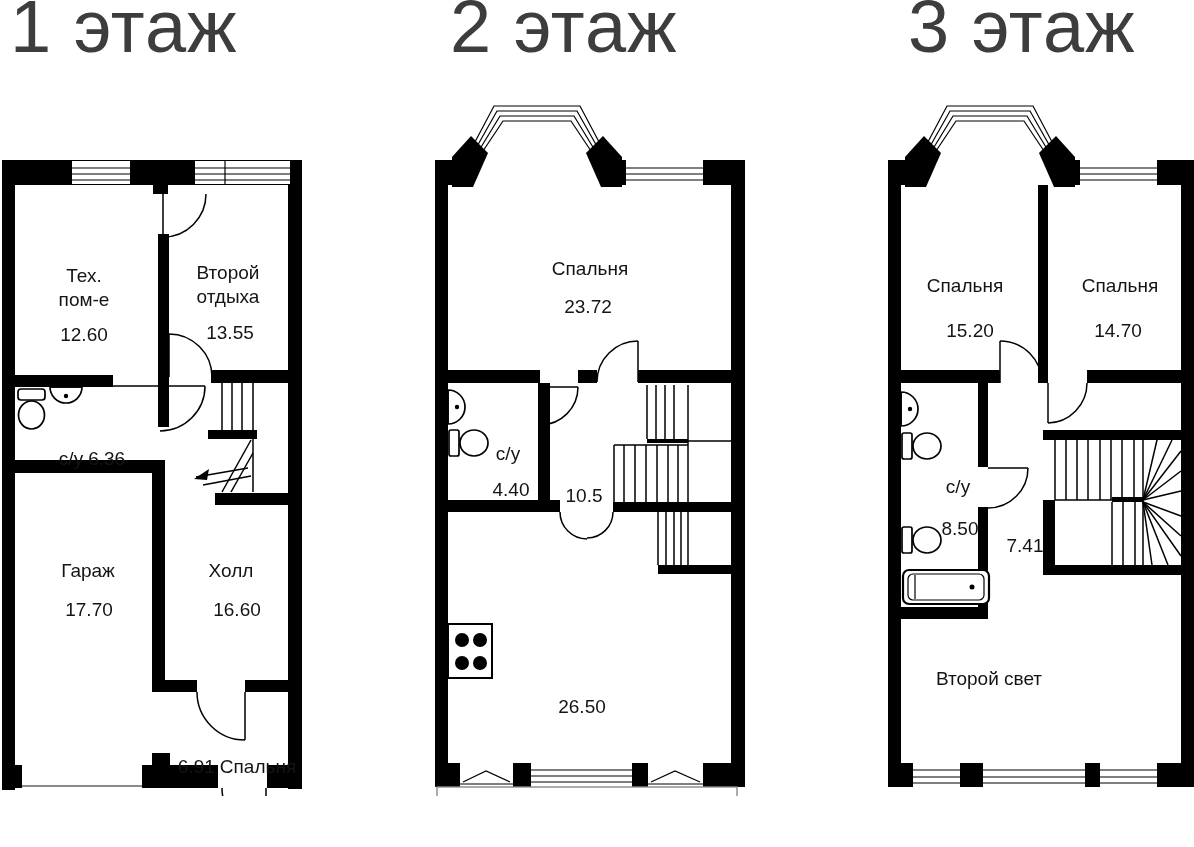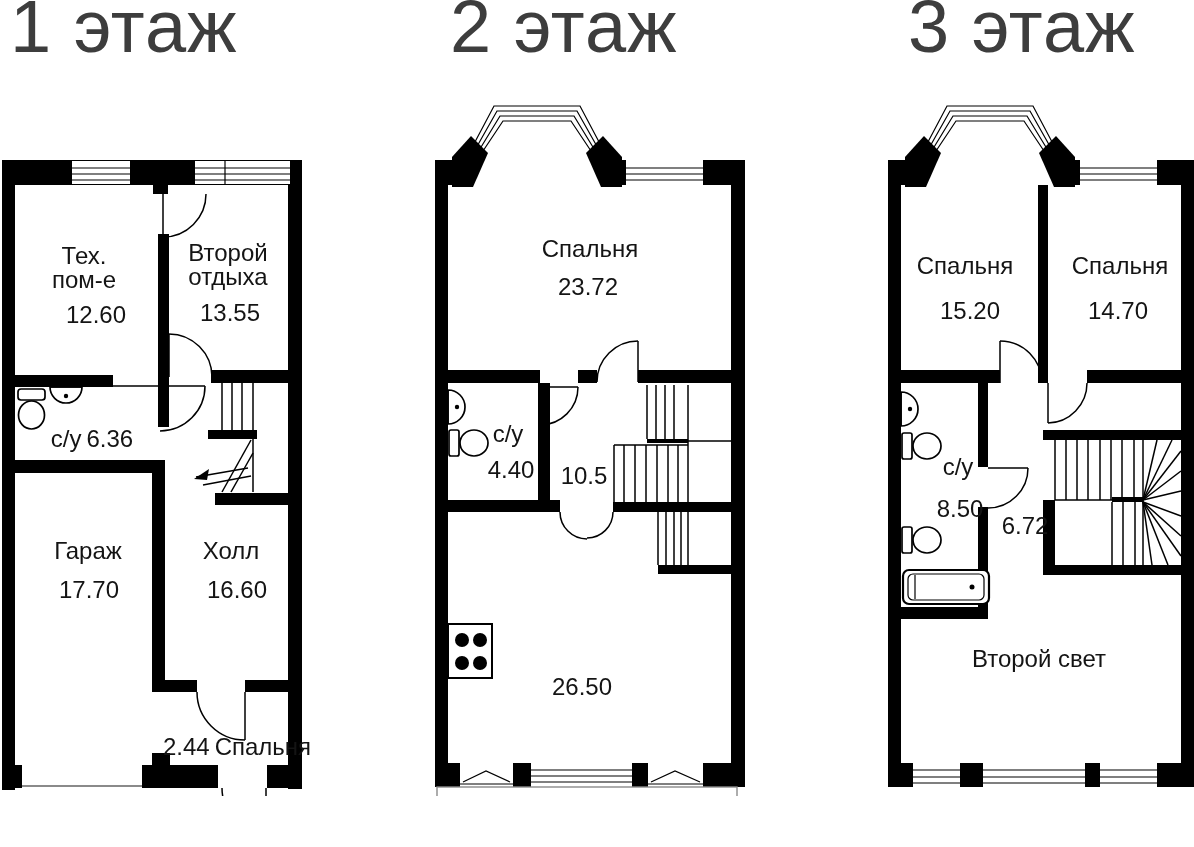--- a/index.html
+++ b/index.html
@@ -2,22 +2,22 @@
 <html><head>
 <meta charset="utf-8">
 <style>
   html,body{margin:0;padding:0;background:#fff;}
   #canvas{position:relative;width:1194px;height:796px;background:#fff;overflow:hidden;
           font-family:"Liberation Sans",sans-serif;}
   .floor-title{position:absolute;top:-10px;font-family:"Liberation Sans",sans-serif;
                font-weight:100;font-size:74px;line-height:1;color:#3d3d3d;letter-spacing:1px;
                white-space:nowrap;}
   .plan-svg{position:absolute;}
-  .lbl{position:absolute;transform:translate(-50%,-50%);font-size:24px;color:#141414;
-       white-space:nowrap;text-align:center;line-height:24px;}
+  .lbl{position:absolute;transform:translate(-50%,-50%);font-size:19px;color:#141414;
+       white-space:nowrap;text-align:center;line-height:24px;margin-top:20px;}
   .lbl-row{display:flex;gap:5px;align-items:baseline;}
   .wall{fill:#000;stroke:none;}
   .thin{stroke:#000;stroke-width:1.5;fill:none;}
   .thin2{stroke:#000;stroke-width:1.2;fill:none;}
   .winbox{fill:#fff;stroke:none;}
   .gray{stroke:#8a8a8a;stroke-width:2;fill:none;}
   .fix{fill:#fff;stroke:#000;stroke-width:1.7;}
 </style>
 </head>
 <body>
@@ -95,36 +95,36 @@
         <line class="thin" x1="50" y1="387" x2="82" y2="387"></line>
         <circle cx="66" cy="396" r="2.2" fill="#000"></circle>
       </g>
     </g>
   </svg>
 
   <div class="lbl" style="left:84px;top:268px">
     <div>Тех.</div>
     <div>пом-е</div>
   </div>
-  <div class="lbl" style="left:96px;top:315px">12.60</div>
+  <div class="lbl" style="left:84px;top:315px">12.60</div>
   <div class="lbl" style="left:228px;top:265px">
     <div>Второй</div>
     <div>отдыха</div>
   </div>
   <div class="lbl" style="left:230px;top:313px">13.55</div>
   <div class="lbl lbl-row" style="left:92px;top:439px">
     <span>с/у</span>
       <span>6.36</span>
   </div>
   <div class="lbl" style="left:88px;top:551px">Гараж</div>
   <div class="lbl" style="left:89px;top:590px">17.70</div>
   <div class="lbl" style="left:231px;top:551px">Холл</div>
   <div class="lbl" style="left:237px;top:590px">16.60</div>
   <div class="lbl lbl-row" style="left:237px;top:747px">
-    <span>2.44</span>
+    <span>6.91</span>
       <span>Спальня</span>
   </div>
 
   <svg class="plan-svg" style="left:420px;top:95px" width="330" height="752" viewBox="420 95 330 752">
     <g>
       <rect class="wall" x="435" y="160" width="28" height="25"></rect>
       <rect class="wall" x="605" y="160" width="21" height="25"></rect>
       <rect class="wall" x="703" y="160" width="42" height="25"></rect>
       <rect class="wall" x="435" y="160" width="13" height="627"></rect>
       <rect class="wall" x="731" y="160" width="14" height="627"></rect>
@@ -328,16 +328,16 @@
       </g>
     </g>
   </svg>
 
   <div class="lbl" style="left:965px;top:266px">Спальня</div>
   <div class="lbl" style="left:970px;top:311px">15.20</div>
   <div class="lbl" style="left:1120px;top:266px">Спальня</div>
   <div class="lbl" style="left:1118px;top:311px">14.70</div>
   <div class="lbl" style="left:958px;top:467px">с/у</div>
   <div class="lbl" style="left:960px;top:509px">8.50</div>
-  <div class="lbl" style="left:1025px;top:526px">6.72</div>
-  <div class="lbl" style="left:1039px;top:659px">Второй свет</div>
+  <div class="lbl" style="left:1025px;top:526px">7.41</div>
+  <div class="lbl" style="left:989px;top:659px">Второй свет</div>
 
 </div>
 
 </body></html>

